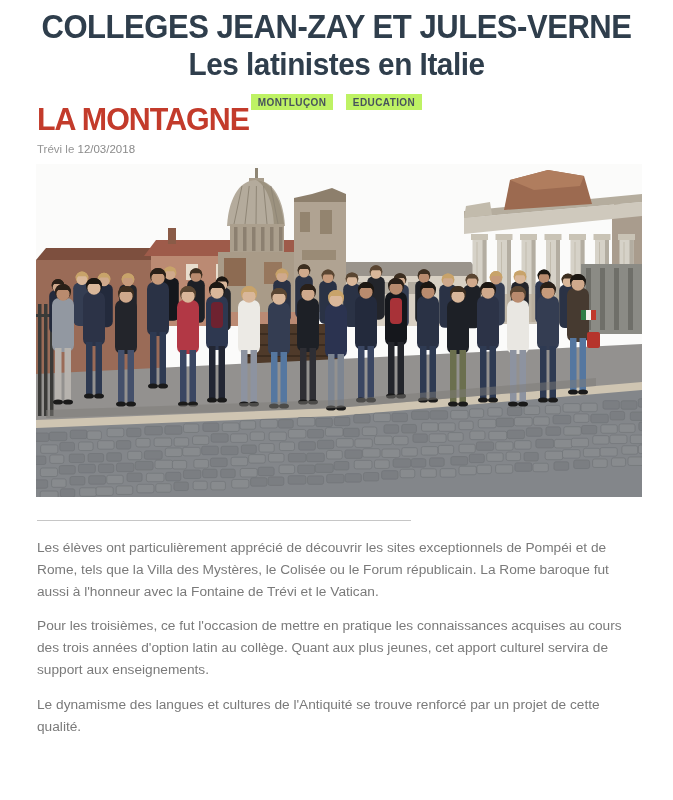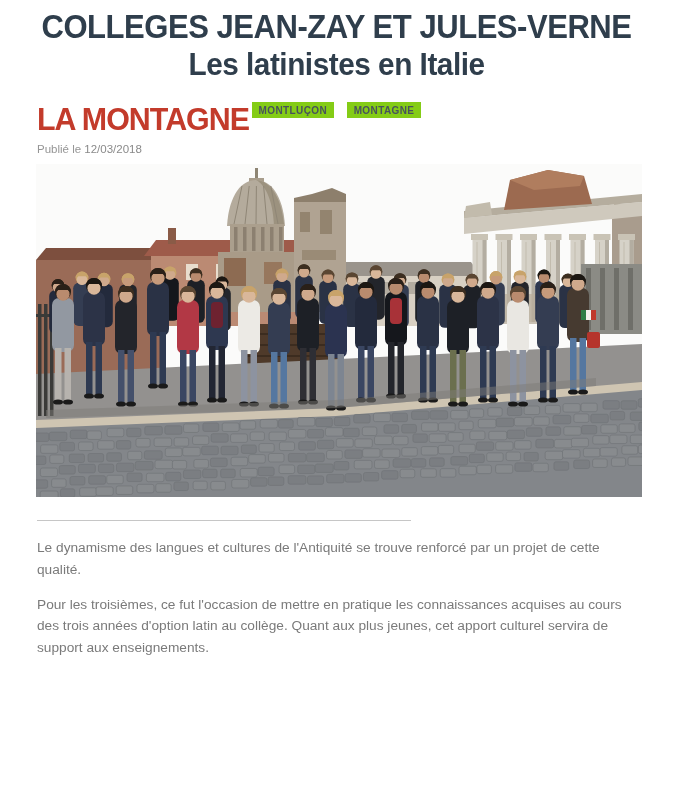--- a/index.html
+++ b/index.html
@@ -19,22 +19,22 @@
   .title-line2{
     left:0;top:47px;width:673px;text-align:center;
     font-size:31px;font-weight:bold;color:#2f3e4c;
     letter-spacing:-0.5px;transform:scaleX(0.96);transform-origin:center;
     white-space:nowrap;
   }
   .tags-row{
     left:0;top:86px;width:673px;text-align:center;
   }
   .tag-badge{
-    display:inline-block;margin:16px 4px;padding:3px 7px 2px 7px;
-    background:#84cc16;color:#47525c;
+    display:inline-block;margin:8px 4px;padding:3px 7px 2px 7px;
+    background:#bef264;color:#47525c;
     font-size:10px;font-weight:bold;letter-spacing:0.4px;
   }
   .brand-logo{
     left:37px;top:102px;
     font-size:31px;font-weight:bold;color:#c33b2b;
     letter-spacing:-1px;transform:scaleX(0.98);transform-origin:left center;
     white-space:nowrap;
   }
   .pub-line{
     left:37px;top:143px;font-size:11.5px;color:#959595;
@@ -61,26 +61,26 @@
   .article-body p{margin:0 0 13px 0;}
 </style>
 </head>
 <body>
 
 <div class="abs title-line1">COLLEGES JEAN-ZAY ET JULES-VERNE</div>
 <div class="abs title-line2">Les latinistes en Italie</div>
 
 <div class="abs tags-row">
   <span class="tag-badge">MONTLUÇON</span>
-  <span class="tag-badge">MONTAGNE</span>
+  <span class="tag-badge">EDUCATION</span>
 </div>
 
 <div class="abs brand-logo">LA MONTAGNE</div>
 
-<div class="abs pub-line"><span>Publié le </span><span class="date">12/03/2018</span></div>
+<div class="abs pub-line"><span>Trévi le </span><span class="date">12/03/2018</span></div>
 
 <div class="abs photo-frame">
   <svg id="photo-svg" width="606" height="333" viewBox="0 0 606 333" xmlns="http://www.w3.org/2000/svg">
       <rect x="0" y="0" width="606" height="333" fill="#fbfbfa"></rect>
       <rect x="0" y="96" width="130" height="150" fill="#9a6b57"></rect>
       <polygon points="0,96 130,96 118,84 10,84" fill="#7d4f3e"></polygon>
       <rect x="115" y="92" width="165" height="70" fill="#bb8a73"></rect>
       <polygon points="108,92 288,92 276,76 120,76" fill="#9e5b4a"></polygon>
       <rect x="150" y="100" width="12" height="16" fill="#e8ddcd"></rect>
       <rect x="180" y="100" width="12" height="16" fill="#e8ddcd"></rect>
@@ -604,15 +604,16 @@
       <rect x="545" y="146" width="5" height="10" fill="#2e7d46"></rect>
       <rect x="550" y="146" width="5" height="10" fill="#f2f0ec"></rect>
       <rect x="555" y="146" width="5" height="10" fill="#c0392b"></rect>
       <polygon points="10,246 300,236 560,214 560,222 300,244 10,254" fill="#7e7c78" opacity="0.5"></polygon>
     </svg>
 </div>
 
 <div class="abs separator"></div>
 
 <div class="abs article-body">
+  <p>Les élèves ont particulièrement apprécié de découvrir les sites exceptionnels de Pompéi et de Rome, tels que la Villa des Mystères, le Colisée ou le Forum républicain. La Rome baroque fut aussi à l'honneur avec la Fontaine de Trévi et le Vatican.</p>
+  <p>Pour les troisièmes, ce fut l'occasion de mettre en pratique les connaissances acquises au cours des trois années d'option latin au collège. Quant aux plus jeunes, cet apport culturel servira de support aux enseignements.</p>
   <p>Le dynamisme des langues et cultures de l'Antiquité se trouve renforcé par un projet de cette qualité.</p>
-  <p>Pour les troisièmes, ce fut l'occasion de mettre en pratique les connaissances acquises au cours des trois années d'option latin au collège. Quant aux plus jeunes, cet apport culturel servira de support aux enseignements.</p>
 </div>
 
 </body></html>

